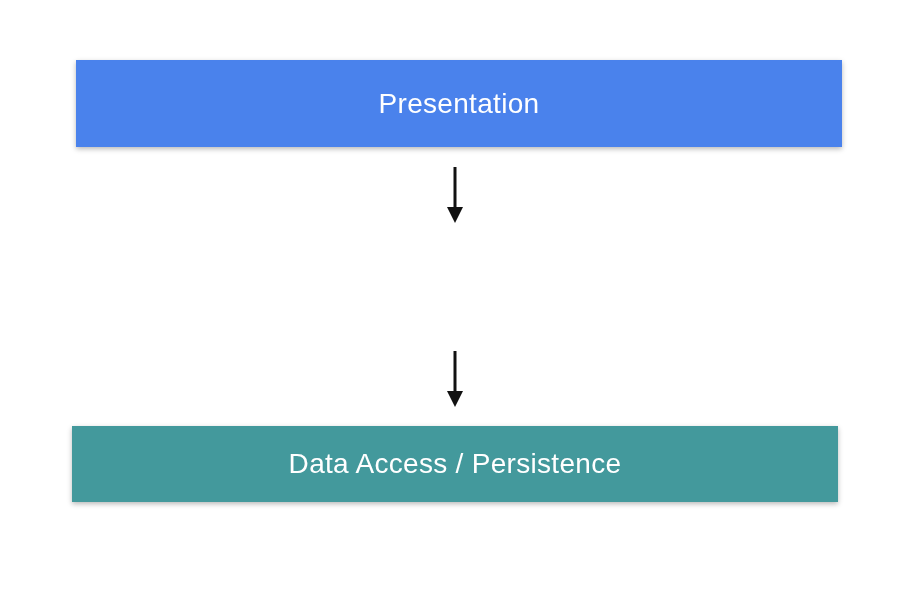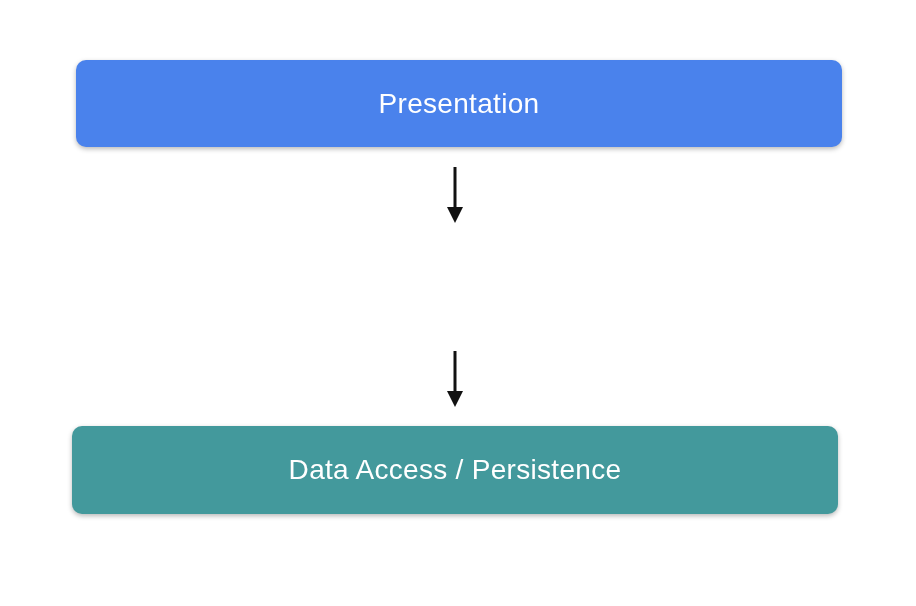--- a/index.html
+++ b/index.html
@@ -12,36 +12,36 @@
     width: 916px;
     height: 606px;
     background: var(--bg, #ffffff);
     overflow: hidden;
     font-family: "Liberation Sans", "DejaVu Sans", sans-serif;
   }
   .layer {
     position: absolute;
     width: 766px;
     height: 87px;
-    border-radius: 10px;
+    border-radius: 0;
     box-shadow: 0 2px 5px rgba(0,0,0,0.28);
     display: flex;
     align-items: center;
     justify-content: center;
   }
   .layer .layer-label {
     color: var(--text-color, #ffffff);
     font-size: 28px;
     font-weight: 400;
     letter-spacing: 0.3px;
     white-space: nowrap;
   }
   .layer-presentation { left: 76px; top: 60px; }
   .layer-business     { left: 77px; top: 243px; height: 88px; }
-  .layer-data         { left: 72px; top: 426px; height: 88px; }
+  .layer-data         { left: 72px; top: 426px; height: 76px; }
   .arrow {
     position: absolute;
     width: 18px;
     height: 57px;
     left: 446px;
   }
   .arrow-1 { top: 166px; }
   .arrow-2 { top: 350px; }
 </style>
 </head>

